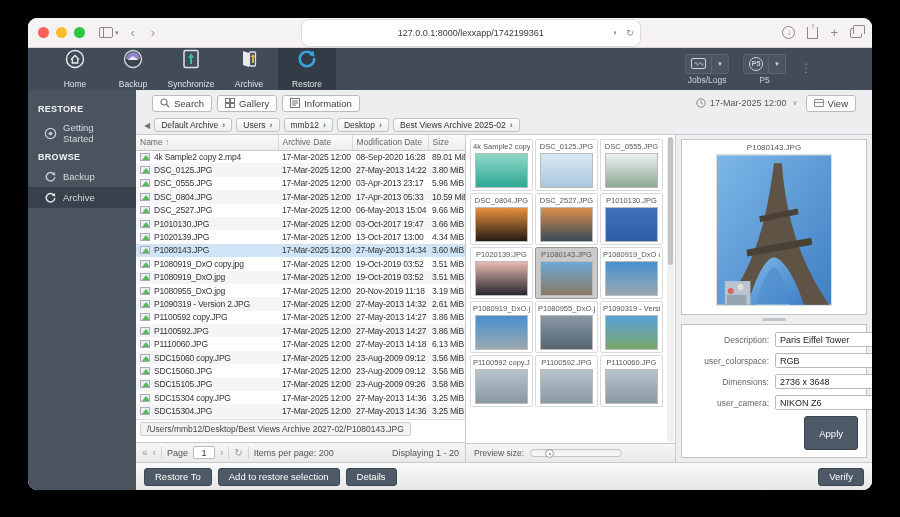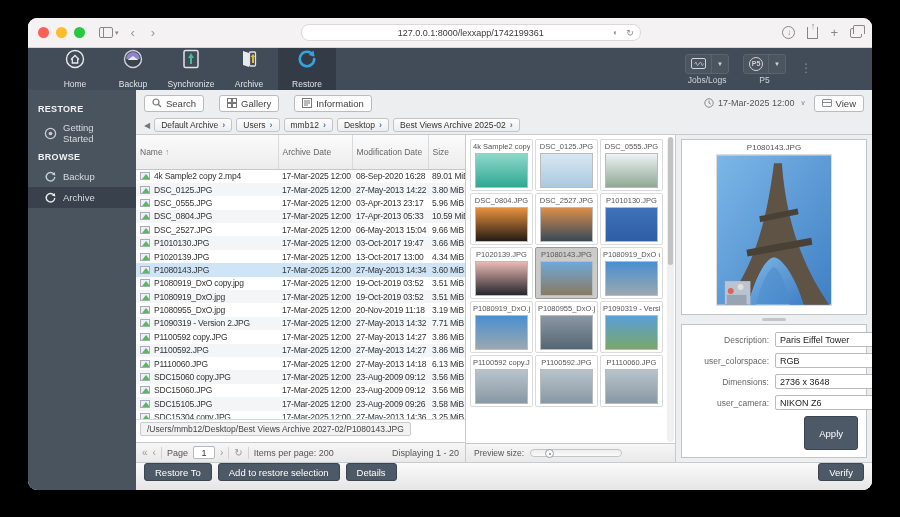--- a/index.html
+++ b/index.html
@@ -10,21 +10,21 @@
   
   .chrome { height:30px; background:#f5f2f3; border-bottom:1px solid #d8d4d5; display:flex; align-items:center; padding:0 10px; gap:8px; flex:0 0 auto; }
   .lights { display:flex; gap:7px; margin-right:6px; }
   .light { width:11px; height:11px; border-radius:50%; }
   .l-red{background:#ff5f57;} .l-yellow{background:#febc2e;} .l-green{background:#28c840;}
   .chrome-ic { color:#7a7579; font-size:12px; line-height:1; display:inline-flex; align-items:center; }
   .sbicon { width:14px; height:11px; border:1.4px solid #8a8589; border-radius:2px; position:relative; }
   .sbicon::after{content:""; position:absolute; left:3px; top:0; bottom:0; width:1.4px; background:#8a8589;}
   .caret-sm { font-size:7px; color:#8a8589; margin-left:2px; }
   .navarrow { font-size:13px; color:#9a9599; padding:0 4px; }
-  .urlbar { flex:0 0 340px; margin-left:auto; margin-right:auto; height:17px; background:#fff; border:1px solid #dcd8d9; border-radius:8px; display:flex; align-items:center; justify-content:center; gap:6px; font-size:9px; color:#3a3a3a; position:relative; }
+  .urlbar { flex:0 0 340px; margin-left:auto; margin-right:auto; height:28px; background:#fff; border:1px solid #dcd8d9; border-radius:8px; display:flex; align-items:center; justify-content:center; gap:6px; font-size:9px; color:#3a3a3a; position:relative; }
   .urlbar .reload { position:absolute; right:6px; font-size:9px; color:#8a8589; }
   .urlbar .perms { position:absolute; right:22px; font-size:8px; color:#8a8589; }
   .chrome-right { display:flex; gap:12px; align-items:center; }
   .icn-dl { width:13px; height:13px; border:1.3px solid #8a8589; border-radius:50%; display:flex; align-items:center; justify-content:center; font-size:8px; color:#8a8589; }
   .icn-share { width:11px; height:12px; border:1.3px solid #8a8589; border-top:none; position:relative; }
   .icn-share::after{ content:"↑"; position:absolute; left:50%; top:-6px; transform:translateX(-50%); font-size:9px; color:#8a8589; background:transparent;}
   .icn-plus { font-size:13px; color:#8a8589; }
   .icn-tabs { width:12px; height:10px; border:1.3px solid #8a8589; border-radius:2px; position:relative; }
   .icn-tabs::before { content:""; position:absolute; left:2px; top:-4px; width:10px; height:8px; border:1.3px solid #8a8589; border-bottom:none; border-radius:2px 2px 0 0; background:#f5f2f3; }
 
@@ -47,40 +47,40 @@
   .main { flex:1; display:flex; min-height:0; }
   .sidebar { width:108px; background:#4a545f; color:#e8ebee; flex:0 0 auto; padding-top:10px; }
   .sb-h { font-size:9px; font-weight:bold; color:#f0f2f4; padding:4px 10px; letter-spacing:.3px; }
   .sb-item { display:flex; align-items:center; gap:6px; padding:4px 10px 4px 16px; font-size:9.5px; color:#d6dade; }
   .sb-item.active { background:#39424c; }
   .sb-circ { width:13px; height:13px; flex:0 0 auto; }
 
   .content { flex:1; display:flex; flex-direction:column; min-width:0; background:#eceef0; }
 
   
-  .tabstrip { height:26px; display:flex; align-items:center; gap:15px; padding:0 8px; background:#eceef0; flex:0 0 auto; }
+  .tabstrip { height:26px; display:flex; align-items:center; gap:5px; padding:0 16px; background:#eceef0; flex:0 0 auto; }
   .tab { display:flex; align-items:center; gap:4px; height:17px; padding:0 7px; background:#fdfdfd; border:1px solid #b9bcbf; border-radius:3px; font-size:9.5px; color:#444; }
   .tab-ic { width:10px; height:10px; display:block; }
   .strip-right { margin-left:auto; display:flex; align-items:center; gap:8px; }
   .dtctrl { display:flex; align-items:center; gap:4px; font-size:9px; color:#555; }
   .viewbtn { display:flex; align-items:center; gap:4px; height:17px; padding:0 7px; background:#fdfdfd; border:1px solid #b9bcbf; border-radius:3px; font-size:9.5px; color:#444; }
   .win-ic { width:10px; height:8px; border:1.2px solid #8a8e92; border-radius:1px; position:relative; }
   .win-ic::after{content:""; position:absolute; left:0; right:0; top:2px; height:1.2px; background:#8a8e92;}
 
   
   .crumbs { height:18px; display:flex; align-items:center; gap:4px; padding:0 8px; flex:0 0 auto; }
   .crumb-back { font-size:8px; color:#777; }
   .crumb { display:flex; align-items:center; gap:4px; height:14px; padding:0 6px; background:linear-gradient(#fdfdfd,#ededed); border:1px solid #c2c5c8; border-radius:3px; font-size:8.5px; color:#333; }
   .csep { color:#4a7ab5; font-weight:bold; font-size:9px; }
 
   
   .panes { flex:1; display:flex; min-height:0; border-top:1px solid #c8cbce; }
   .pane-table { width:330px; flex:0 0 auto; background:#fff; border-right:1px solid #c8cbce; display:flex; flex-direction:column; min-height:0; }
   .ftable { width:100%; border-collapse:collapse; table-layout:fixed; }
-  .ftable th { background:linear-gradient(#fbfbfb,#ececec); border-right:1px solid #d8dadc; border-bottom:1px solid #c5c8ca; font-size:8.5px; font-weight:normal; color:#666; text-align:left; padding:12px 4px; height:15px; white-space:nowrap; overflow:hidden; }
+  .ftable th { background:linear-gradient(#fbfbfb,#ececec); border-right:1px solid #d8dadc; border-bottom:1px solid #c5c8ca; font-size:8.5px; font-weight:normal; color:#666; text-align:left; padding:2px 4px; height:15px; white-space:nowrap; overflow:hidden; }
   .ftable td { font-size:8.5px; color:#333; padding:0 4px; height:13.4px; white-space:nowrap; overflow:hidden; letter-spacing:-.2px; }
   .ftable tr:nth-child(even) td { background:#f4f5f6; }
   .ftable tr.sel td { background:#cfe4f6; }
   .fic { display:inline-block; width:10px; height:8px; border:1px solid #aab; background:#eef; position:relative; vertical-align:-1px; margin-right:4px; overflow:hidden; }
   .fic::after{content:""; position:absolute; left:1px; bottom:0; border-left:4px solid transparent; border-right:4px solid transparent; border-bottom:5px solid #5cb85c;}
   .tscroll { flex:1; overflow:hidden; }
   .pathbar { flex:0 0 auto; padding:2px 4px; background:#fff; border-top:1px solid #d8dadc; }
   .pathbox { display:inline-block; max-width:100%; font-size:8.5px; color:#444; background:#f2f2f2; border:1px solid #c9ccce; border-radius:2px; padding:1px 6px; white-space:nowrap; overflow:hidden; }
   .pagebar { flex:0 0 auto; height:20px; background:linear-gradient(#f6f6f6,#e9e9e9); border-top:1px solid #c8cbce; display:flex; align-items:center; gap:5px; padding:0 6px; font-size:9px; color:#555; }
   .pg-ic { color:#999; font-size:10px; }
@@ -109,21 +109,21 @@
   .pvimg { margin-top:2px; width:116px; height:152px; border:1px solid #ddd; display:block; }
   .splitter { height:9px; display:flex; align-items:center; justify-content:center; flex:0 0 auto; }
   .grip { width:24px; height:3px; border-radius:2px; background:#c2c5c8; }
   .meta { flex:1; margin:0 5px 4px 5px; background:#fff; border:1px solid #c2c5c8; padding:7px 8px; display:flex; flex-direction:column; gap:6px; position:relative; }
   .mrow { display:flex; align-items:center; gap:6px; }
   .mlabel { width:72px; text-align:right; font-size:8.5px; color:#666; flex:0 0 auto;margin-left:7px; }
   .minput { flex:1; height:15px; border:1px solid #b8bbbe; border-radius:2px; background:#fff; font-size:9px; color:#222; padding:0 4px; font-family:"Liberation Sans",sans-serif; }
   .applybtn { position:absolute; right:8px; bottom:7px; height:17px; padding:16px 14px; background:#4d5966; border:1px solid #3c4650; border-radius:3px; color:#fff; font-size:9.5px; display:flex; align-items:center; }
 
   
-  .footer { height:28px; flex:0 0 auto; background:linear-gradient(#fafafa,#e6e6e6); border-top:1px solid #c8cbce; display:flex; gap:6px; padding:0 8px; }
+  .footer { height:28px; flex:0 0 auto; background:linear-gradient(#fafafa,#e6e6e6); border-top:1px solid #c8cbce; display:flex; align-items:center; gap:6px; padding:0 8px; }
   .fbtn { height:18px; padding:0 10px; background:#4d5966; border:1px solid #3c4650; border-radius:3px; color:#fff; font-size:9.5px; display:flex; align-items:center; }
   .fright { margin-left:auto; }
 </style>
 </head>
 <body>
 
 <div class="stage">
 <div class="window">
 
   <div class="chrome">
@@ -419,21 +419,21 @@
     <td class="c-name"><span class="fic"></span><span class="nm">P1080955_DxO.jpg</span></td>
     <td class="c-adate">17-Mar-2025 12:00</td>
     <td class="c-mdate">20-Nov-2019 11:18</td>
     <td class="c-size">3.19 MiB</td>
   </tr>
 
   <tr>
     <td class="c-name"><span class="fic"></span><span class="nm">P1090319 - Version 2.JPG</span></td>
     <td class="c-adate">17-Mar-2025 12:00</td>
     <td class="c-mdate">27-May-2013 14:32</td>
-    <td class="c-size">7.71 MiB</td>
+    <td class="c-size">2.61 MiB</td>
   </tr>
 
   <tr>
     <td class="c-name"><span class="fic"></span><span class="nm">P1100592 copy.JPG</span></td>
     <td class="c-adate">17-Mar-2025 12:00</td>
     <td class="c-mdate">27-May-2013 14:27</td>
     <td class="c-size">3.86 MiB</td>
   </tr>
 
   <tr>

